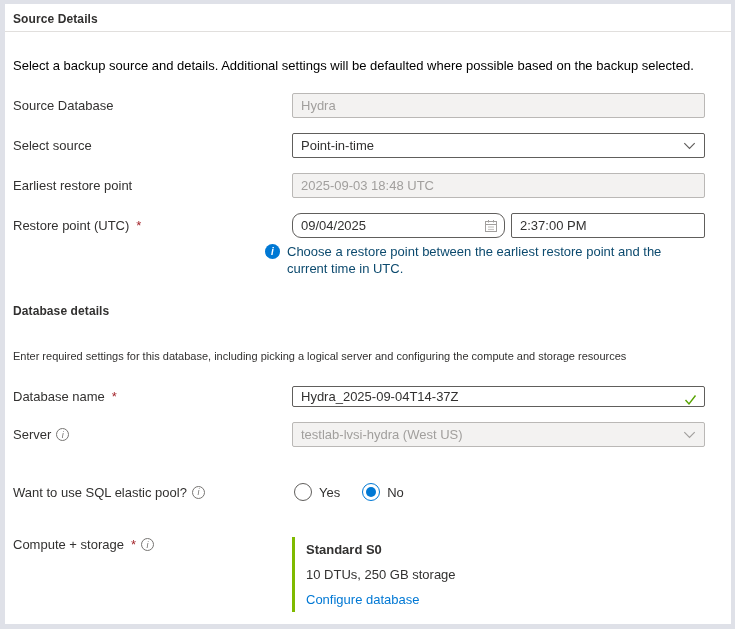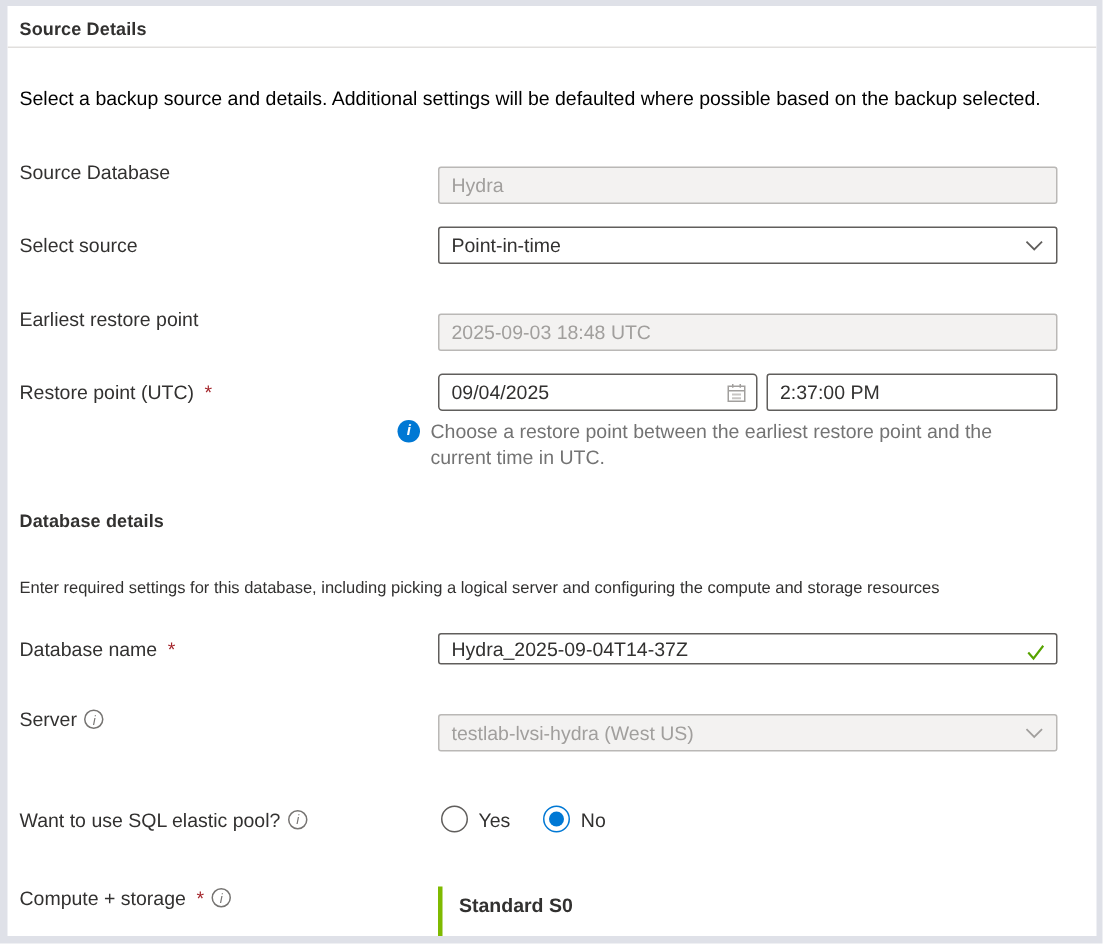--- a/index.html
+++ b/index.html
@@ -65,34 +65,33 @@
     color: #323130;
     padding: 0 8px;
     display: flex;
     align-items: center;
     outline: none;
   }
   .disabled-input, .dropdown.disabled {
     background: #f3f2f1;
     border-color: #bab8b6;
     color: #a19f9d;
-    margin-top: 18px;
   }
   input.text-input { display: block; line-height: 23px; }
   input.disabled-input { color: #a19f9d; }
   .dropdown { justify-content: space-between; cursor: pointer; }
   .dropdown .dd-text { overflow: hidden; white-space: nowrap; }
   .chevron { flex-shrink: 0; margin-left: 6px; display: flex; align-items: center; }
 
   .datetime-wrap { display: flex; gap: 6px; }
   .date-box {
     width: 213px; flex-shrink: 0;
     height: 25px;
     border: 1px solid #605e5c;
-    border-radius: 3px;
+    border-radius: 9px;
     display: flex; align-items: center;
     padding: 0 6px 0 8px;
   }
   .date-box input {
     border: none; outline: none; flex: 1; min-width: 0;
     font-family: "Liberation Sans", "DejaVu Sans", sans-serif;
     font-size: 13px; color: #323130; background: transparent;
   }
   .time-box { flex: 1; }
 
@@ -112,21 +111,21 @@
     font-weight: 700;
     font-style: italic;
     display: flex; align-items: center; justify-content: center;
     flex-shrink: 0;
     margin-top: 1px;
   }
   .info-note-text {
     font-size: 13px;
     line-height: 17px;
     max-width: 432px;
-    color: #737373;
+    color: #0c4a6e;
   }
   .info-icon-outline {
     width: 13px; height: 13px;
     border-radius: 50%;
     border: 1px solid #767472;
     color: #767472;
     font-size: 9px;
     font-style: italic;
     display: inline-flex; align-items: center; justify-content: center;
     flex-shrink: 0;

